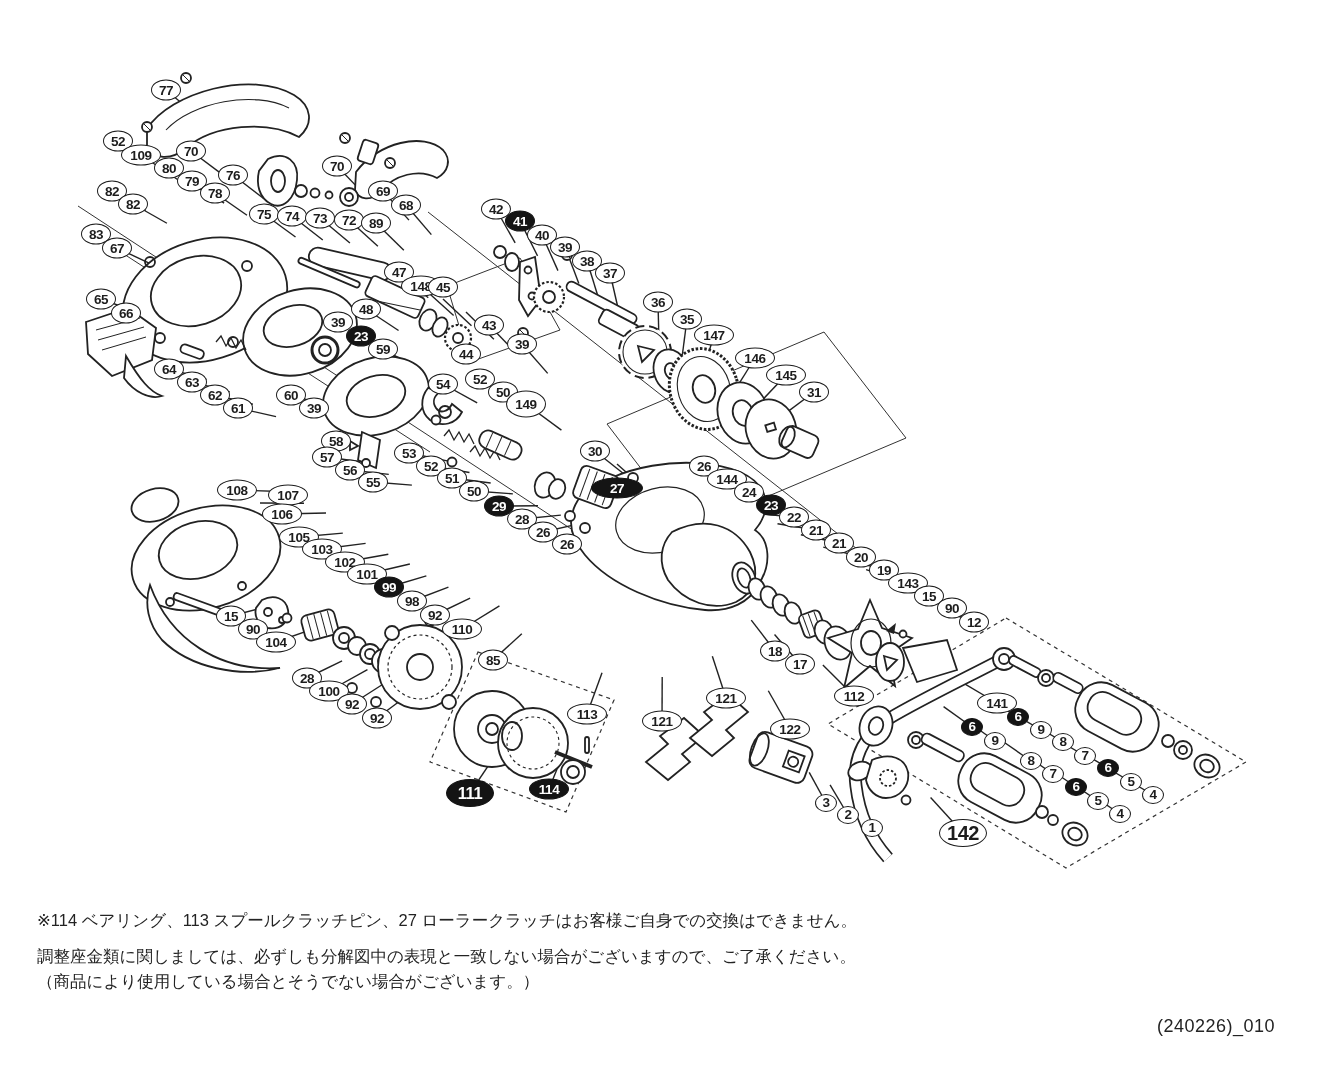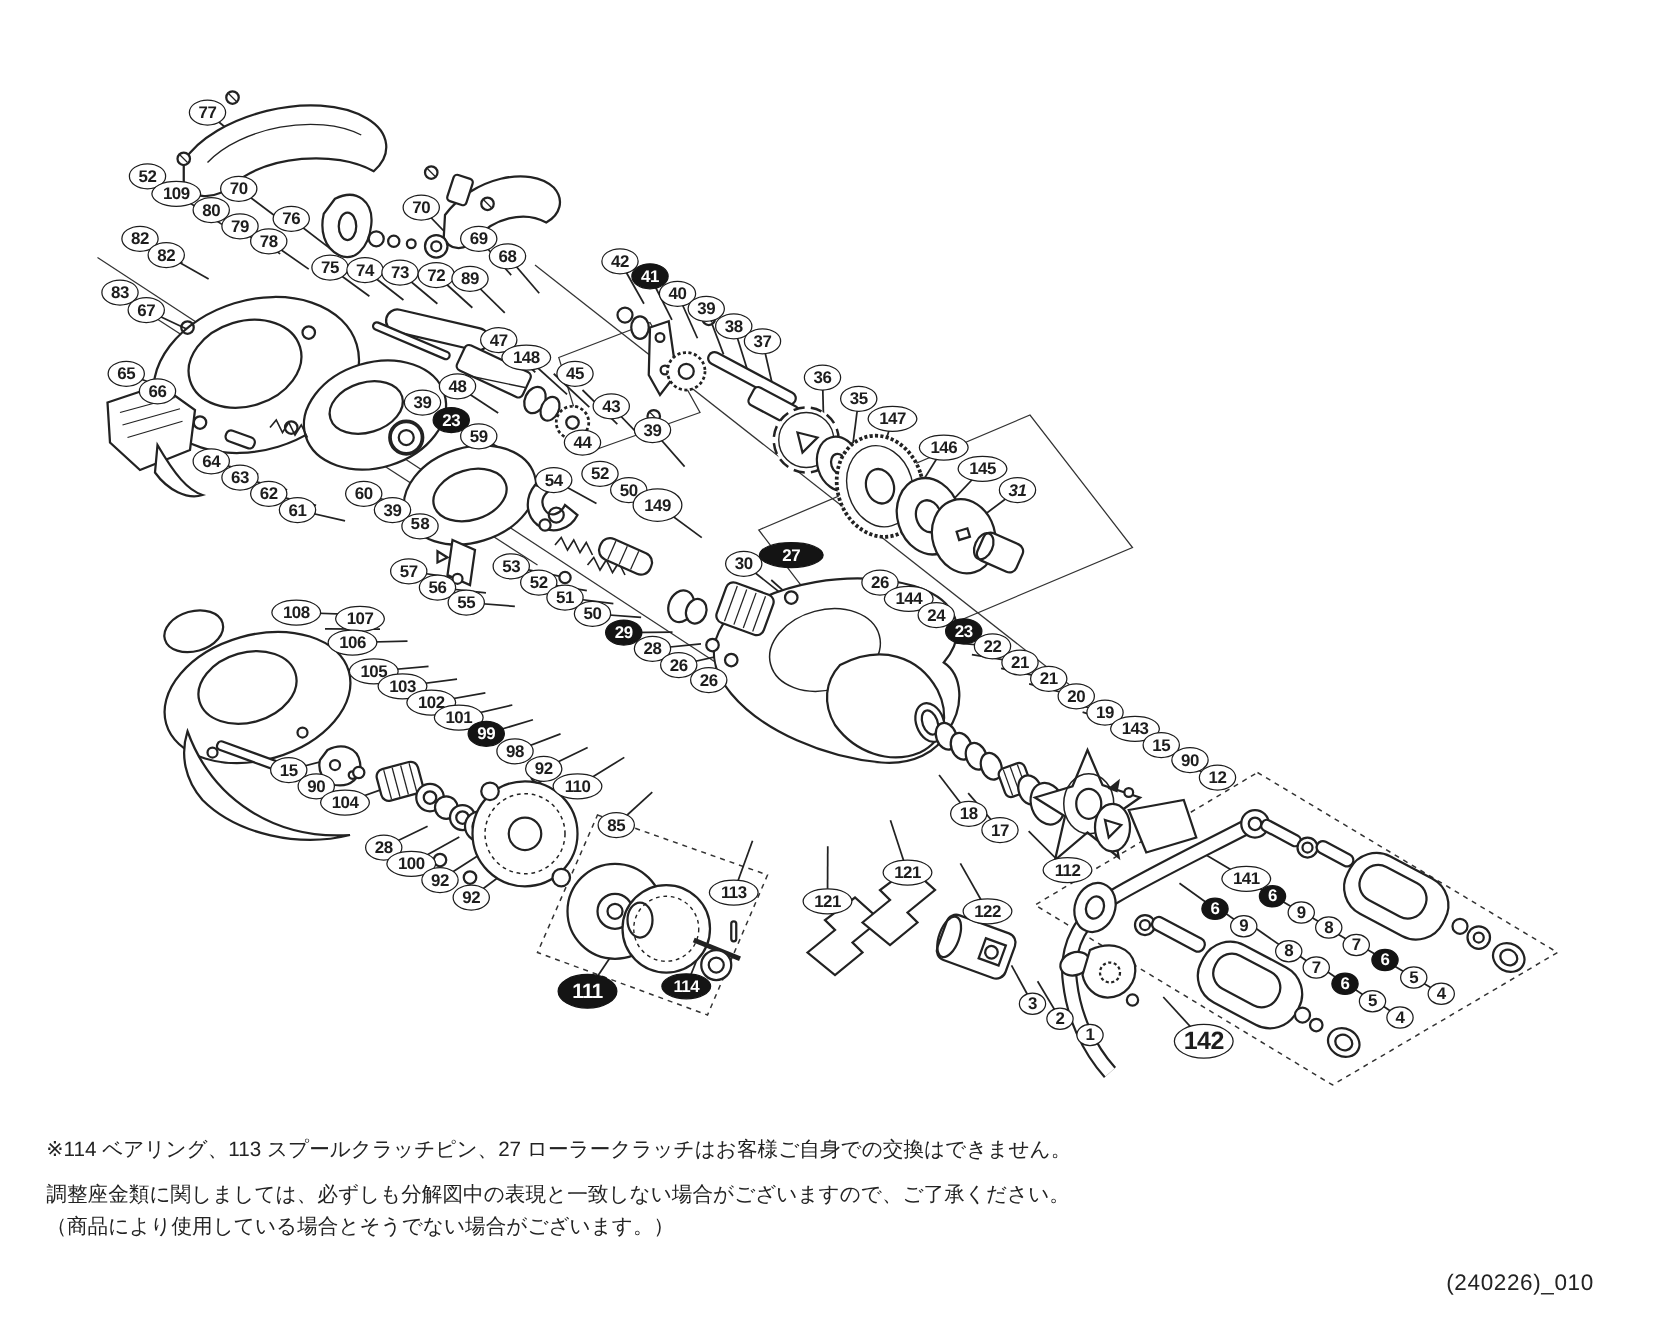--- a/index.html
+++ b/index.html
@@ -434,53 +434,53 @@
       <div class="co f" style="width: 30px; height: 21px; left: 520px; top: 221px;">41</div>
       <div class="co" style="width: 30px; height: 21px; left: 542px; top: 235px;">40</div>
       <div class="co" style="width: 30px; height: 21px; left: 565px; top: 247px;">39</div>
       <div class="co" style="width: 30px; height: 21px; left: 587px; top: 261px;">38</div>
       <div class="co" style="width: 30px; height: 21px; left: 610px; top: 273px;">37</div>
       <div class="co" style="width: 30px; height: 21px; left: 658px; top: 302px;">36</div>
       <div class="co" style="width: 30px; height: 21px; left: 687px; top: 319px;">35</div>
       <div class="co" style="width: 40px; height: 21px; left: 714px; top: 335px;">147</div>
       <div class="co" style="width: 40px; height: 21px; left: 755px; top: 358px;">146</div>
       <div class="co" style="width: 40px; height: 21px; left: 786px; top: 375px;">145</div>
-      <div class="co" style="width: 30px; height: 21px; left: 814px; top: 392px; font-style: italic;">31</div>
+      <div class="co" style="width: 30px; height: 21px; left: 814px; top: 392px;">31</div>
       <div class="co" style="width: 30px; height: 21px; left: 399px; top: 272px;">47</div>
       <div class="co" style="width: 40px; height: 21px; left: 421px; top: 286px;">148</div>
       <div class="co" style="width: 30px; height: 21px; left: 366px; top: 309px;">48</div>
-      <div class="co" style="width: 30px; height: 21px; left: 443px; top: 299px; margin-left: 17px;">45</div>
+      <div class="co" style="width: 30px; height: 21px; left: 443px; top: 287px;">45</div>
       <div class="co" style="width: 30px; height: 21px; left: 466px; top: 312px; margin-top: 42px;">44</div>
       <div class="co" style="width: 30px; height: 21px; left: 489px; top: 325px;">43</div>
       <div class="co" style="width: 30px; height: 21px; left: 338px; top: 322px;">39</div>
       <div class="co f" style="width: 30px; height: 21px; left: 361px; top: 336px;">23</div>
       <div class="co" style="width: 30px; height: 21px; left: 383px; top: 349px;">59</div>
       <div class="co" style="width: 30px; height: 21px; left: 522px; top: 344px;">39</div>
       <div class="co" style="width: 30px; height: 21px; left: 101px; top: 299px;">65</div>
       <div class="co" style="width: 30px; height: 21px; left: 126px; top: 313px;">66</div>
       <div class="co" style="width: 30px; height: 21px; left: 169px; top: 369px;">64</div>
       <div class="co" style="width: 30px; height: 21px; left: 192px; top: 382px;">63</div>
       <div class="co" style="width: 30px; height: 21px; left: 215px; top: 395px;">62</div>
       <div class="co" style="width: 30px; height: 21px; left: 238px; top: 408px;">61</div>
       <div class="co" style="width: 30px; height: 21px; left: 291px; top: 395px;">60</div>
       <div class="co" style="width: 30px; height: 21px; left: 314px; top: 408px;">39</div>
-      <div class="co" style="width: 30px; height: 21px; left: 336px; top: 421px; font-family: Liberation Mono, monospace;">58</div>
+      <div class="co" style="width: 30px; height: 21px; left: 336px; top: 441px;">58</div>
       <div class="co" style="width: 30px; height: 21px; left: 327px; top: 457px;">57</div>
       <div class="co" style="width: 30px; height: 21px; left: 350px; top: 470px;">56</div>
       <div class="co" style="width: 30px; height: 21px; left: 373px; top: 482px;">55</div>
       <div class="co" style="width: 30px; height: 21px; left: 409px; top: 453px;">53</div>
       <div class="co" style="width: 30px; height: 21px; left: 431px; top: 466px;">52</div>
       <div class="co" style="width: 30px; height: 21px; left: 452px; top: 478px;">51</div>
       <div class="co" style="width: 30px; height: 21px; left: 474px; top: 491px;">50</div>
       <div class="co" style="width: 30px; height: 21px; left: 443px; top: 384px;">54</div>
       <div class="co" style="width: 30px; height: 21px; left: 480px; top: 379px;">52</div>
       <div class="co" style="width: 30px; height: 21px; left: 503px; top: 392px;">50</div>
       <div class="co" style="width: 40px; height: 27px; left: 526px; top: 404px;">149</div>
       <div class="co" style="width: 30px; height: 21px; left: 595px; top: 451px;">30</div>
-      <div class="co f" style="width: 52px; height: 21px; left: 617px; top: 444px; margin-left: 16px;">27</div>
+      <div class="co f" style="width: 52px; height: 21px; left: 617px; top: 488px;">27</div>
       <div class="co f" style="width: 30px; height: 21px; left: 499px; top: 506px;">29</div>
       <div class="co" style="width: 30px; height: 21px; left: 522px; top: 519px;">28</div>
       <div class="co" style="width: 30px; height: 21px; left: 543px; top: 532px;">26</div>
       <div class="co" style="width: 30px; height: 21px; left: 567px; top: 544px;">26</div>
       <div class="co" style="width: 30px; height: 21px; left: 704px; top: 466px;">26</div>
       <div class="co" style="width: 40px; height: 21px; left: 727px; top: 479px;">144</div>
       <div class="co" style="width: 30px; height: 21px; left: 749px; top: 492px;">24</div>
       <div class="co f" style="width: 30px; height: 21px; left: 771px; top: 505px;">23</div>
       <div class="co" style="width: 30px; height: 21px; left: 794px; top: 517px;">22</div>
       <div class="co" style="width: 30px; height: 21px; left: 816px; top: 530px;">21</div>

